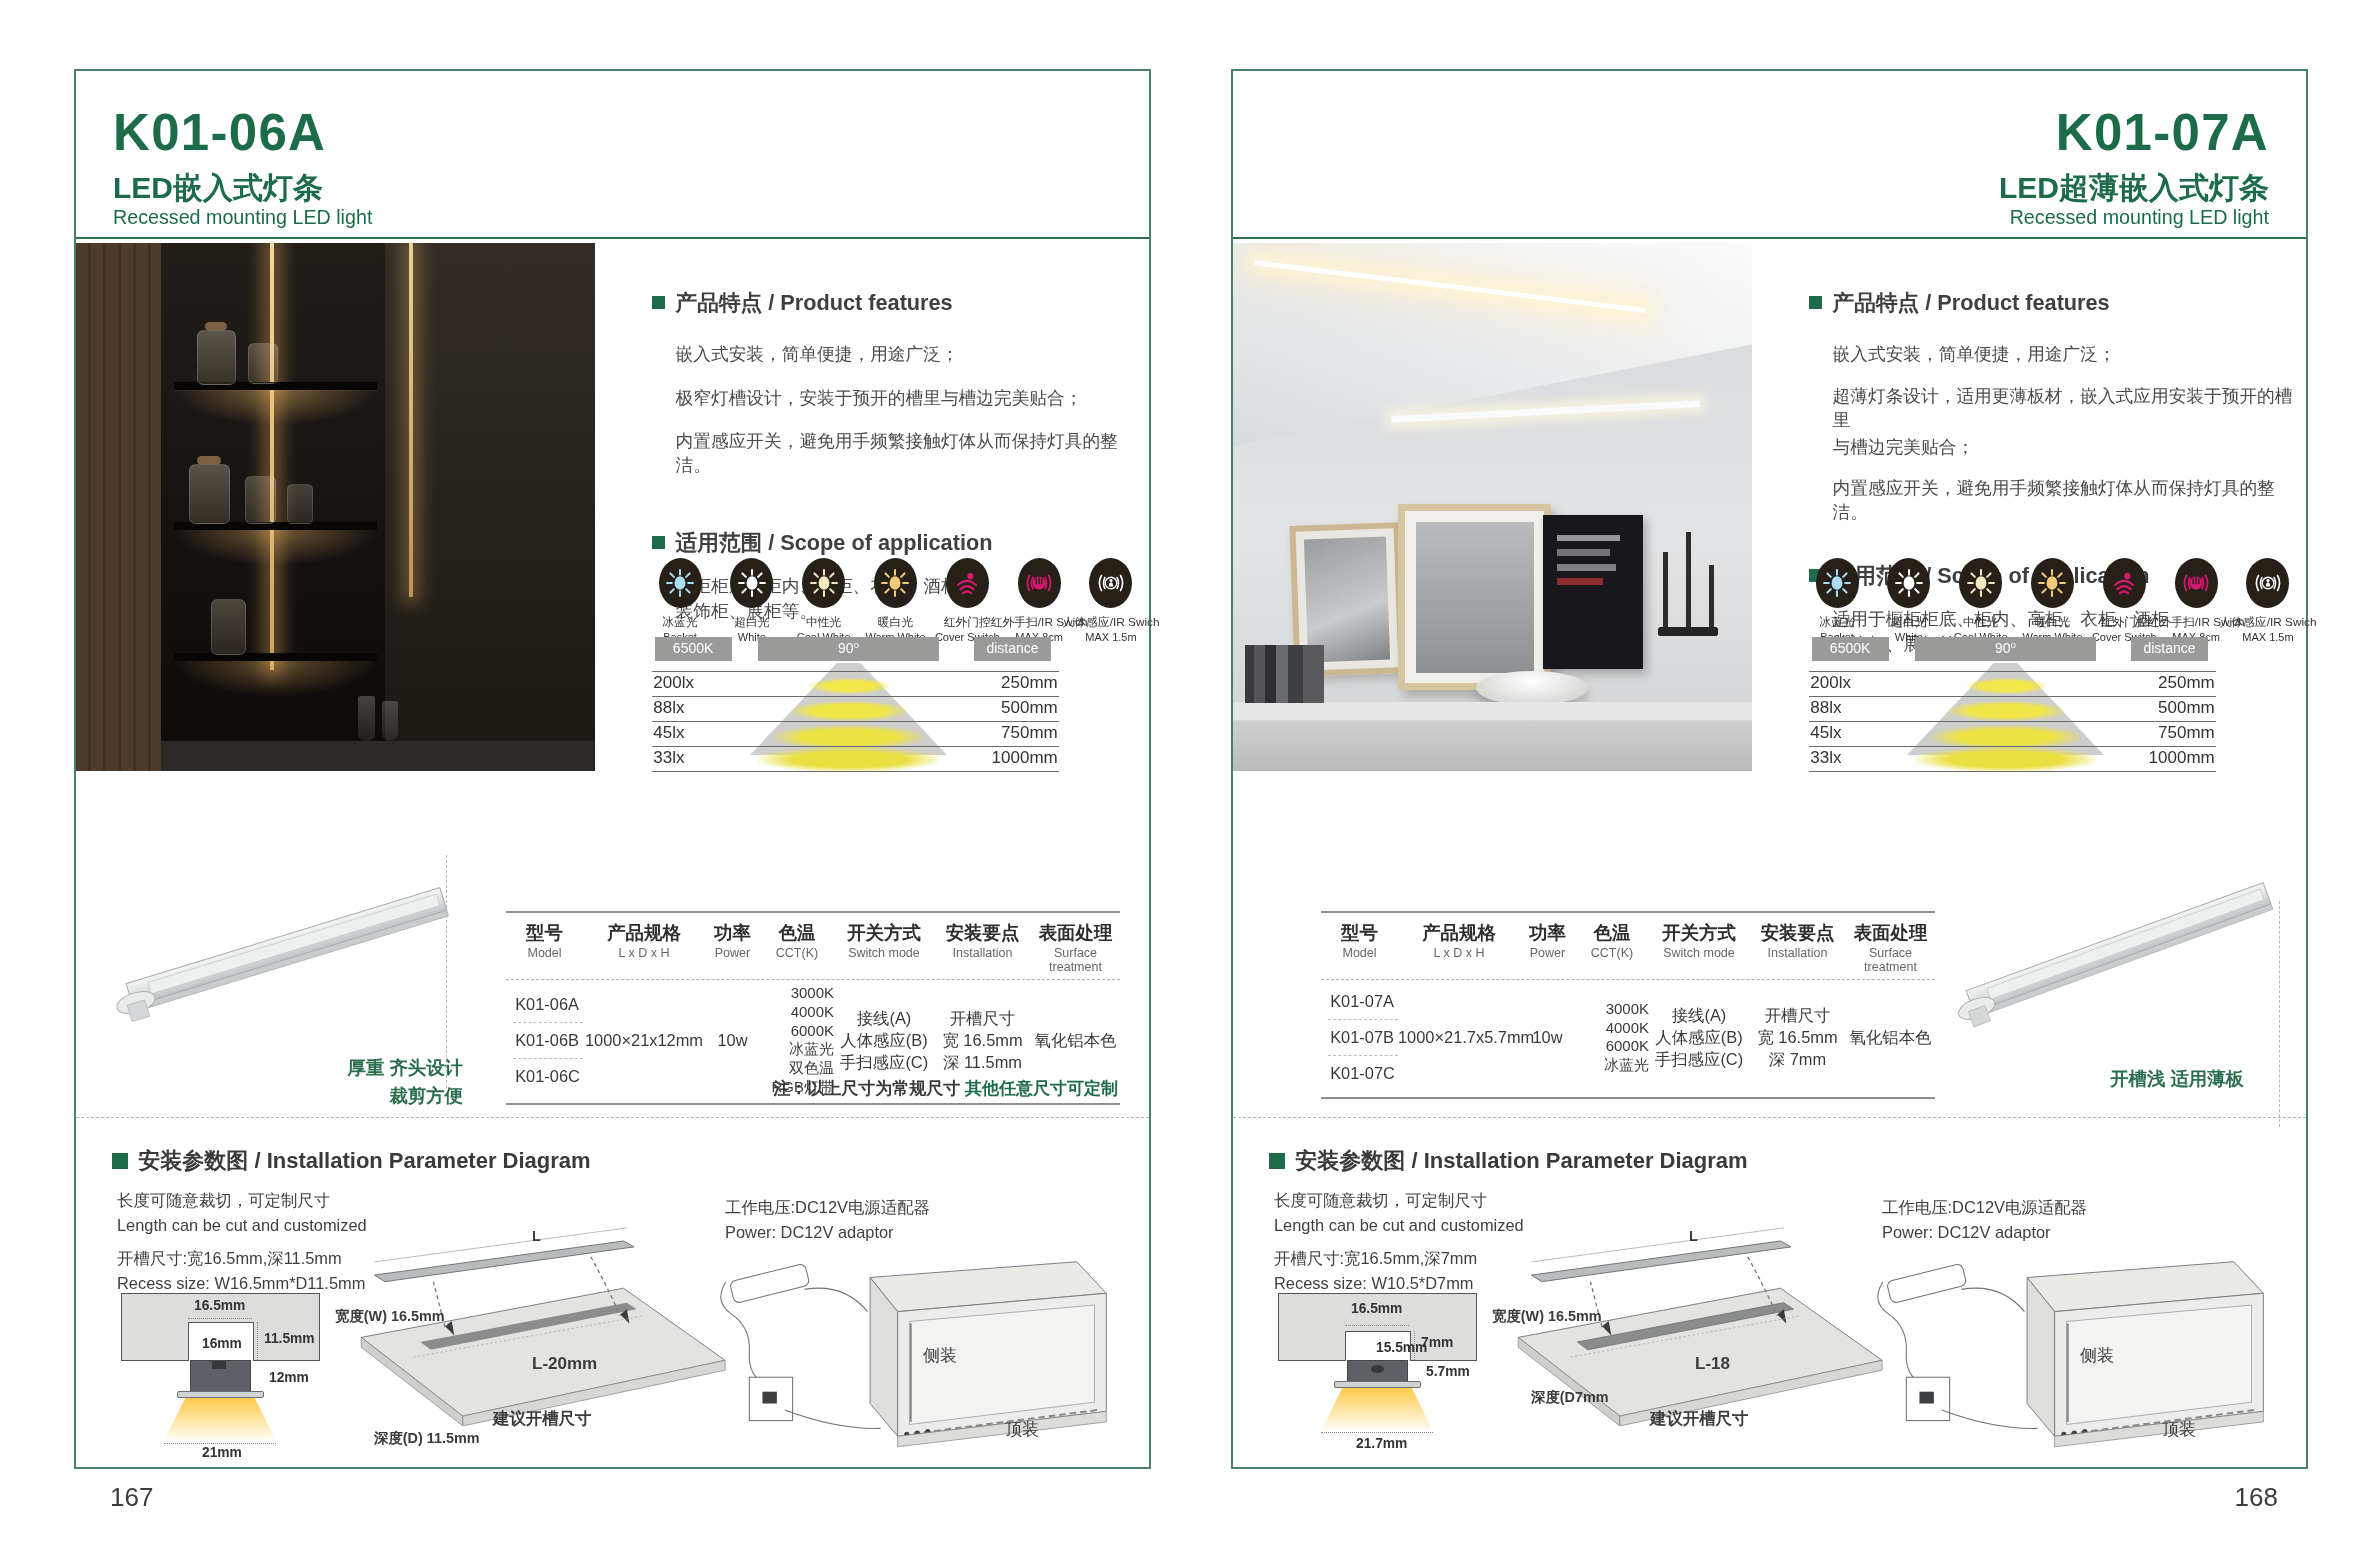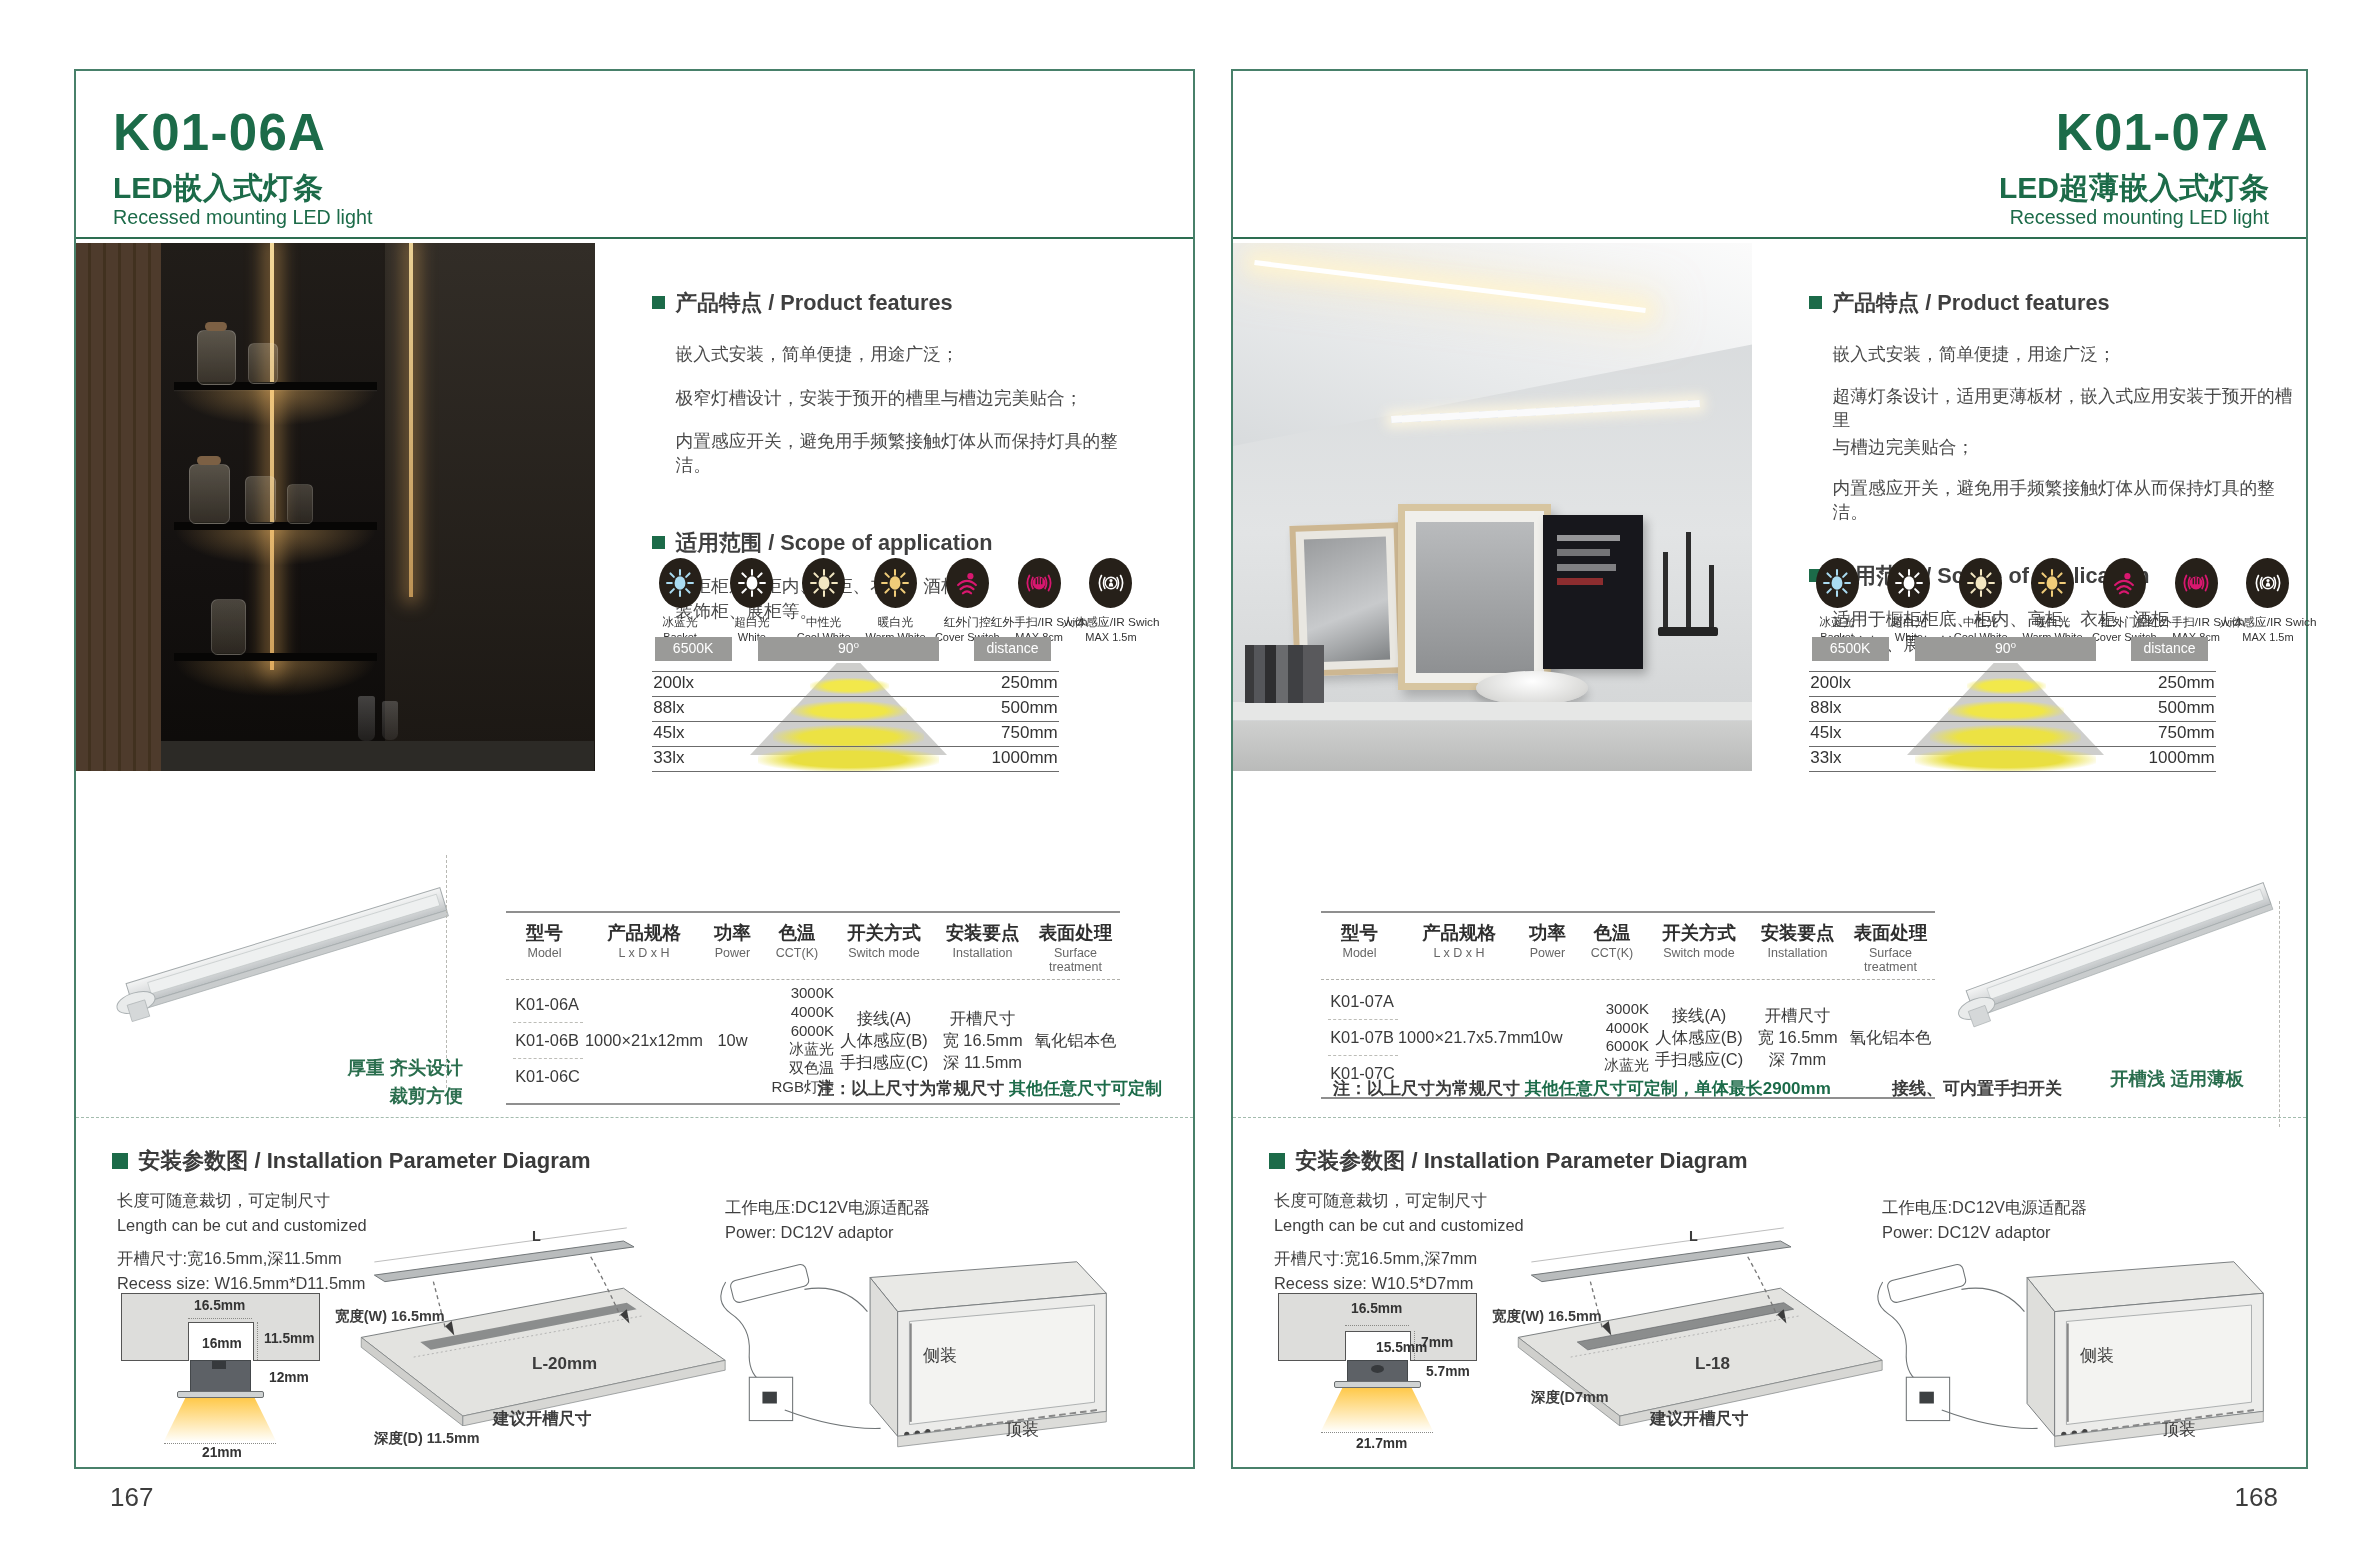--- a/index.html
+++ b/index.html
@@ -1,19 +1,19 @@
 <!DOCTYPE html>
 <html style="font-size:10.5px"><head>
 <meta charset="utf-8">
 <style>
   html,body{margin:0;padding:0;background:#fff;}
   body{width:2377px;height:1550px;position:relative;font-family:"Liberation Sans","DejaVu Sans",sans-serif;color:#3c3c3c;}
   .abs{position:absolute;}
   .page{position:absolute;top:69px;width:1073px;height:1396px;border:2px solid #48806a;background:#fff;}
-  .page-l{left:74px;padding-left:44px;} .page-r{left:1231px;}
+  .page-l{left:74px;} .page-r{left:1231px;}
   .model-title{font-size:51px;font-weight:800;color:#1c6b49;letter-spacing:1.3px;line-height:1;}
   .cn-title{font-size:30px;font-weight:700;color:#1c6b49;line-height:1.15;}
   .en-title{font-size:19.7px;color:#1c6b49;}
   .hr-green{position:absolute;left:0;right:0;top:166px;border-top:2px solid #2d6e51;}
   .sec-h{font-size:21.7px;font-weight:700;color:#3f3f3f;display:flex;align-items:center;}
   .bullet{width:13px;height:13px;background:#1c6b49;margin-right:10.5px;flex:0 0 auto;}
   .ftext{font-size:17.7px;color:#4a4a4a;}
   .icon{width:68px;display:flex;flex-direction:column;align-items:center;text-align:center;}
   .disc{width:43px;height:50px;border-radius:50%;background:#262019;display:flex;align-items:center;justify-content:center;}
   .disc svg{width:30px;height:30px;}
@@ -607,24 +607,20 @@
       <rect x="38" y="164" width="500" height="9" fill="#c9cccd" stroke="#a4aaac" stroke-width="1"></rect>
       <rect x="70" y="136" width="460" height="18" fill="#eef0f0" stroke="#c2c7c8" stroke-width="1"></rect>
       <ellipse cx="44" cy="160" rx="30" ry="15" fill="#e9ebeb" stroke="#aab0b2" stroke-width="1.5"></ellipse>
       <rect x="30" y="160" width="28" height="26" fill="#d5d8d9" stroke="#aab0b2" stroke-width="1"></rect>
     </g>
   </svg>
   <div class="abs capgreen" style="left:788px;top:994px;width:223px;text-align:right;">
     <div>开槽浅 适用薄板</div>
   </div>
   <div class="vdash" style="left:1046px;top:830px;height:226px;"></div>
-  <div class="abs" style="left:100px;top:1006px;width:729px;display:flex;justify-content:space-between;">
-    <div class="notetxt"><span>注：以上尺寸为常规尺寸 </span><span class="notegreen">其他任意尺寸可定制，单体最长2900mm</span></div>
-    <div class="notetxt">接线、可内置手扫开关</div>
-  </div>
 
   <div class="hdash" style="top:1046px;"></div>
 
   <div class="abs inst-h" style="left:36px;top:1075px;">
       <span class="bullet"></span>
       <span>安装参数图 / Installation Parameter Diagram</span>
     </div>
   <div class="abs btext" style="left:41px;top:1117px;">
     <div>长度可随意裁切，可定制尺寸</div>
     <div>Length can be cut and customized</div>

